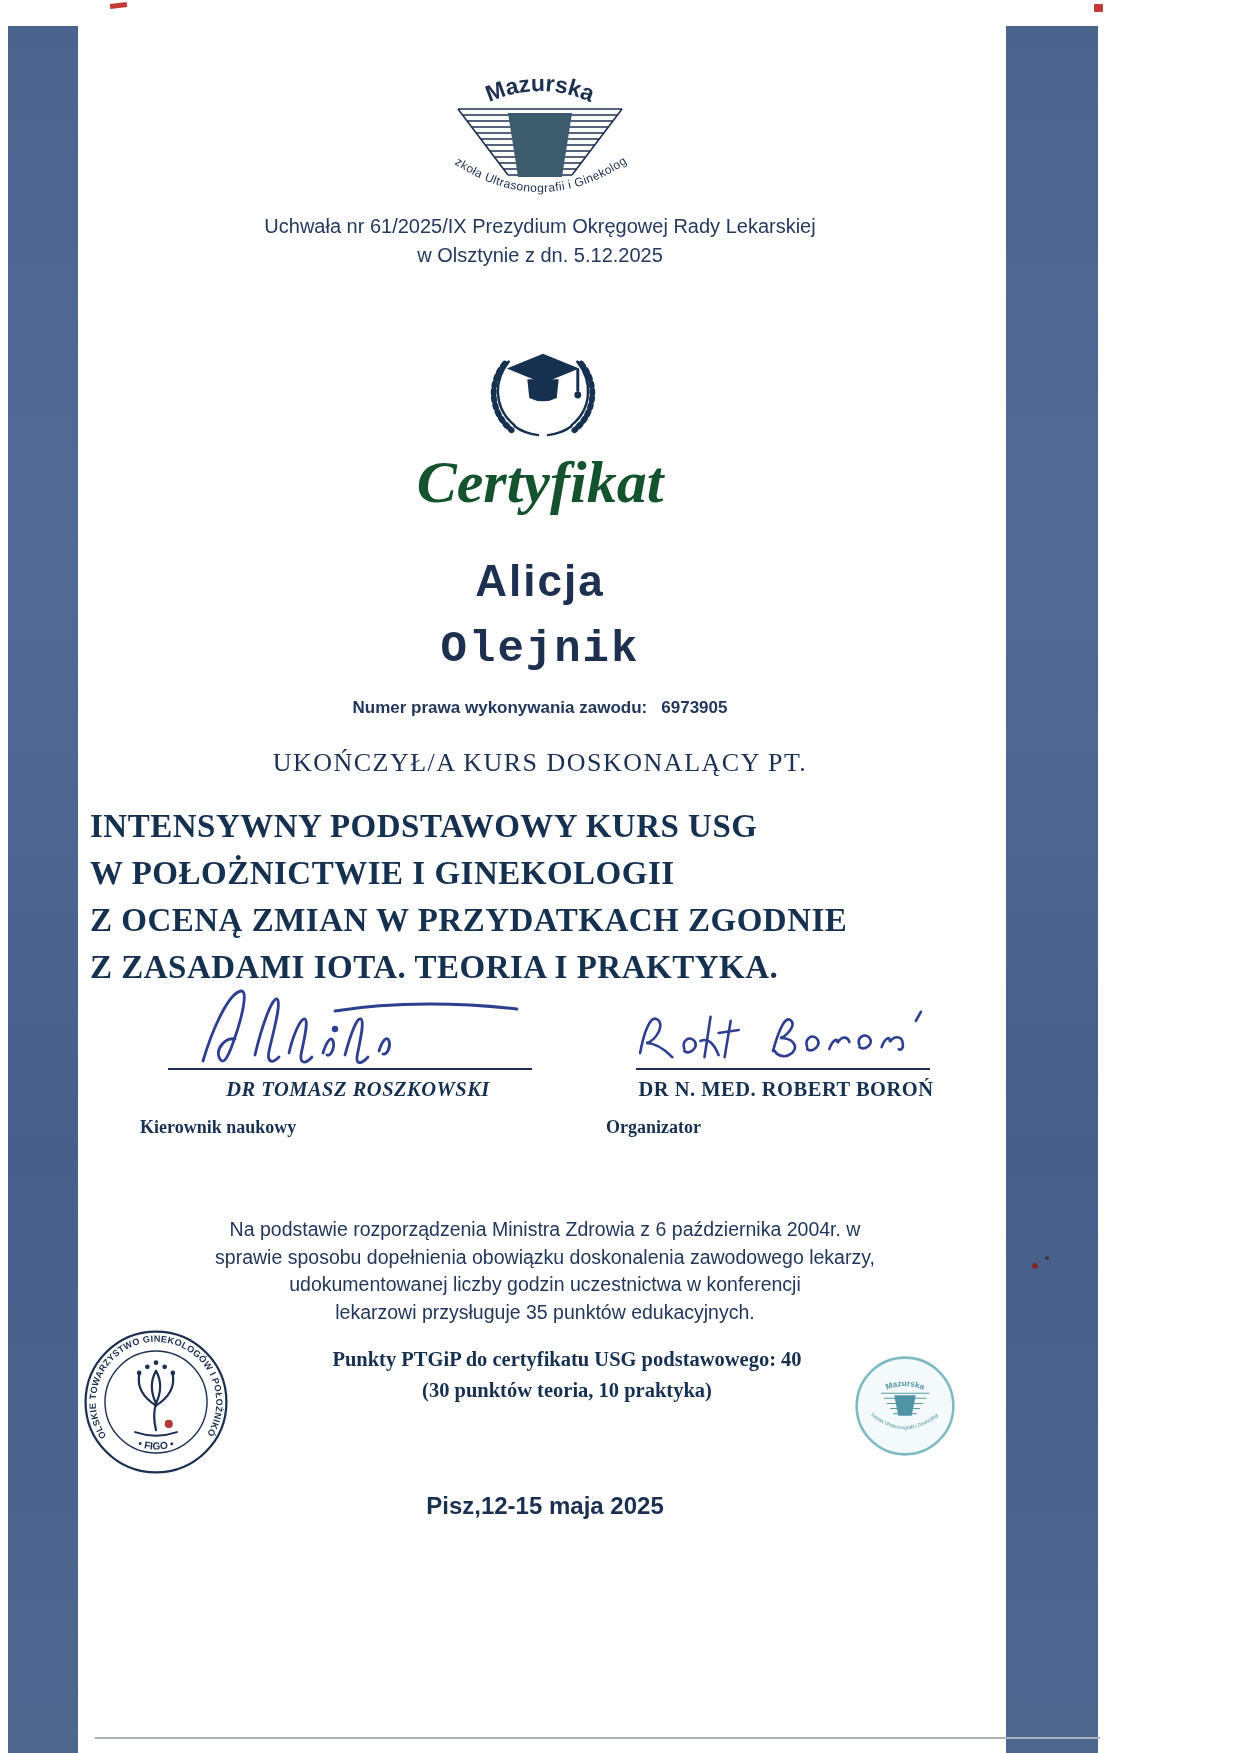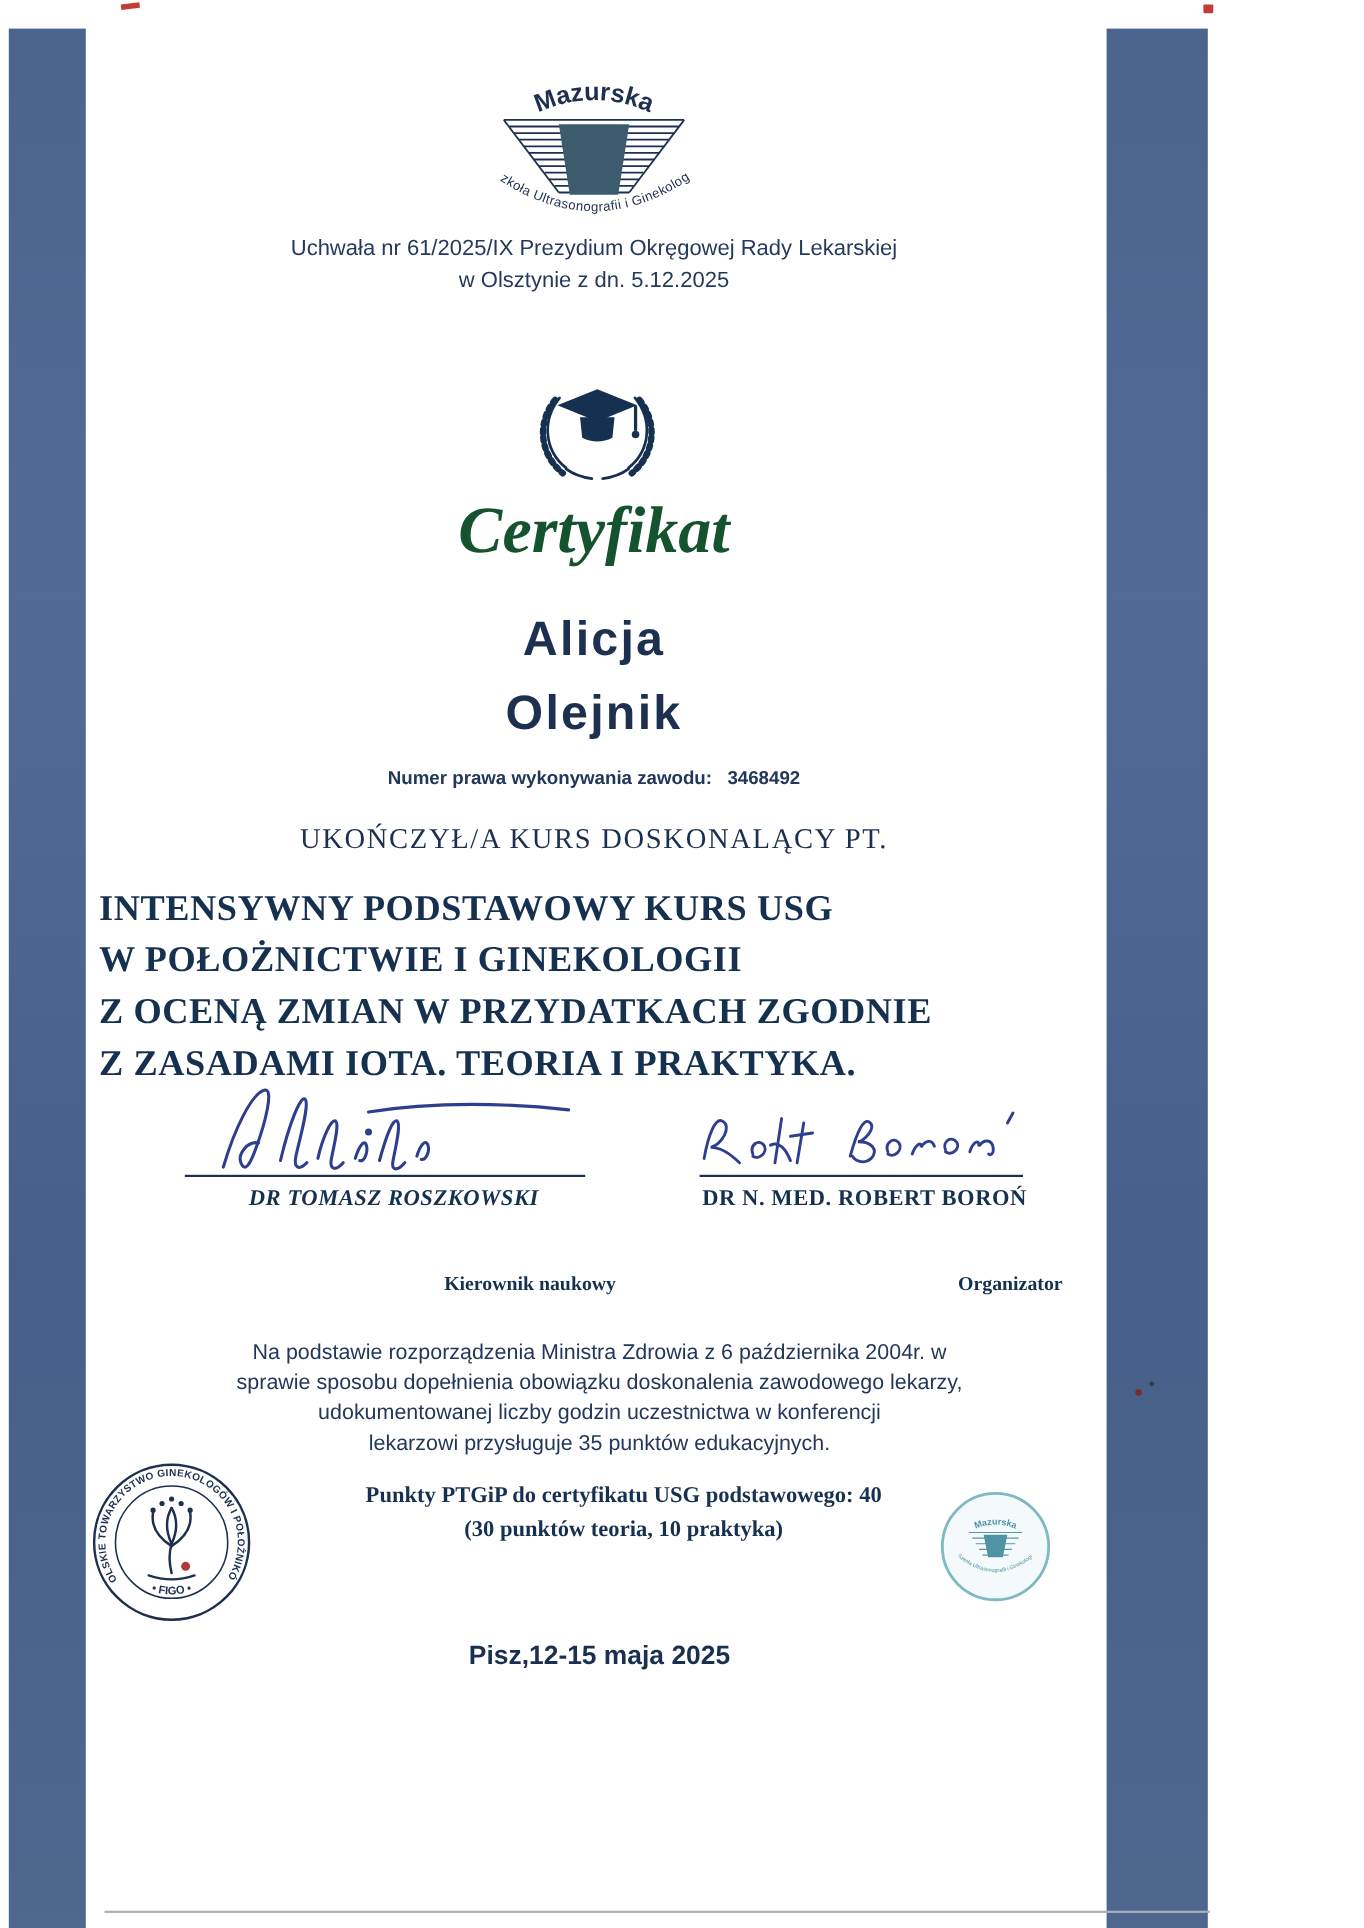--- a/index.html
+++ b/index.html
@@ -30,43 +30,43 @@
 
   #cap-icon { left:478px; top:344px; width:130px; height:98px; }
 
   #certificate-title { left:140px; top:448px; width:800px; text-align:center;
     font-family:"Liberation Serif","DejaVu Serif",serif; font-style:italic; font-weight:bold;
     font-size:60px; color:#14532d; }
 
   .recipient-name { left:140px; width:800px; text-align:center; font-size:44px; font-weight:bold;
     letter-spacing:2px; color:#1d3050; }
   #first-name { top:556px; }
-  #last-name  { top:624px; }
+  #last-name  { top:624px;font-family:Liberation Mono, monospace; }
 
   #license-line { left:140px; top:698px; width:800px; text-align:center; font-size:17px; font-weight:bold; color:#22375a; }
   #license-line .num { margin-left:14px; }
 
   #course-intro { left:140px; top:748px; width:800px; text-align:center;
     font-family:"Liberation Serif","DejaVu Serif",serif; font-size:26px; letter-spacing:1.5px; color:#1b2f50; }
 
   #course-title { left:90px; top:803px; width:900px; text-align:left;
     font-family:"Liberation Serif","DejaVu Serif",serif; font-weight:bold;
     font-size:33px; line-height:47px; letter-spacing:0.5px; color:#16304f; }
 
   #sig-left-ink  { left:185px; top:976px; width:340px; height:94px; }
   #sig-right-ink { left:626px; top:1004px; width:312px; height:64px; }
   .sig-line { position:absolute; top:1068px; height:2px; background:#1c2f4e; }
   #sig-line-left  { left:168px; width:364px; }
   #sig-line-right { left:636px; width:294px; }
   .sig-name { position:absolute; top:1078px; text-align:center;
     font-family:"Liberation Serif","DejaVu Serif",serif; font-weight:bold; font-size:20.5px; letter-spacing:0.5px; color:#16304f; }
   #sig-name-left  { left:148px; width:420px;font-style:italic; }
   #sig-name-right { left:606px; width:360px; }
-  .sig-role { position:absolute; top:1117px; text-align:right;
-    font-family:"Liberation Serif","DejaVu Serif",serif; font-weight:bold; font-size:18px; color:#16304f;margin-top:40px; }
+  .sig-role { position:absolute; top:1117px; text-align:left;
+    font-family:"Liberation Serif","DejaVu Serif",serif; font-weight:bold; font-size:18px; color:#16304f; }
   #sig-role-left  { left:140px; width:420px; }
   #sig-role-right { left:606px; width:360px; }
 
   #legal { left:215px; top:1216px; width:660px; text-align:center; font-size:19.5px; line-height:27.5px; color:#22375a; }
 
   #seal  { left:82px;  top:1328px; width:148px; height:148px; }
   #stamp { left:851px; top:1352px; width:108px; height:108px; }
 
   #points { left:250px; top:1344px; width:634px; text-align:center;
     font-family:"Liberation Serif","DejaVu Serif",serif; font-weight:bold; font-size:20.5px; line-height:31px; color:#16304f; }
@@ -134,21 +134,21 @@
       <circle cx="100.5" cy="52" r="3.5"></circle>
     </g>
   </svg>
 
   <div id="certificate-title" class="abs">Certyfikat</div>
 
   <div id="first-name" class="abs recipient-name">Alicja</div>
   <div id="last-name" class="abs recipient-name">Olejnik</div>
 
   <div id="license-line" class="abs">
-    <span>Numer prawa wykonywania zawodu:</span><span class="num">3468492</span>
+    <span>Numer prawa wykonywania zawodu:</span><span class="num">6973905</span>
   </div>
 
   <div id="course-intro" class="abs">UKOŃCZYŁ/A KURS DOSKONALĄCY PT.</div>
 
   <div id="course-title" class="abs">
     <div>INTENSYWNY PODSTAWOWY KURS USG</div>
     <div>W POŁOŻNICTWIE I GINEKOLOGII</div>
     <div>Z OCENĄ ZMIAN W PRZYDATKACH ZGODNIE</div>
     <div>Z ZASADAMI IOTA. TEORIA I PRAKTYKA.</div>
   </div>

